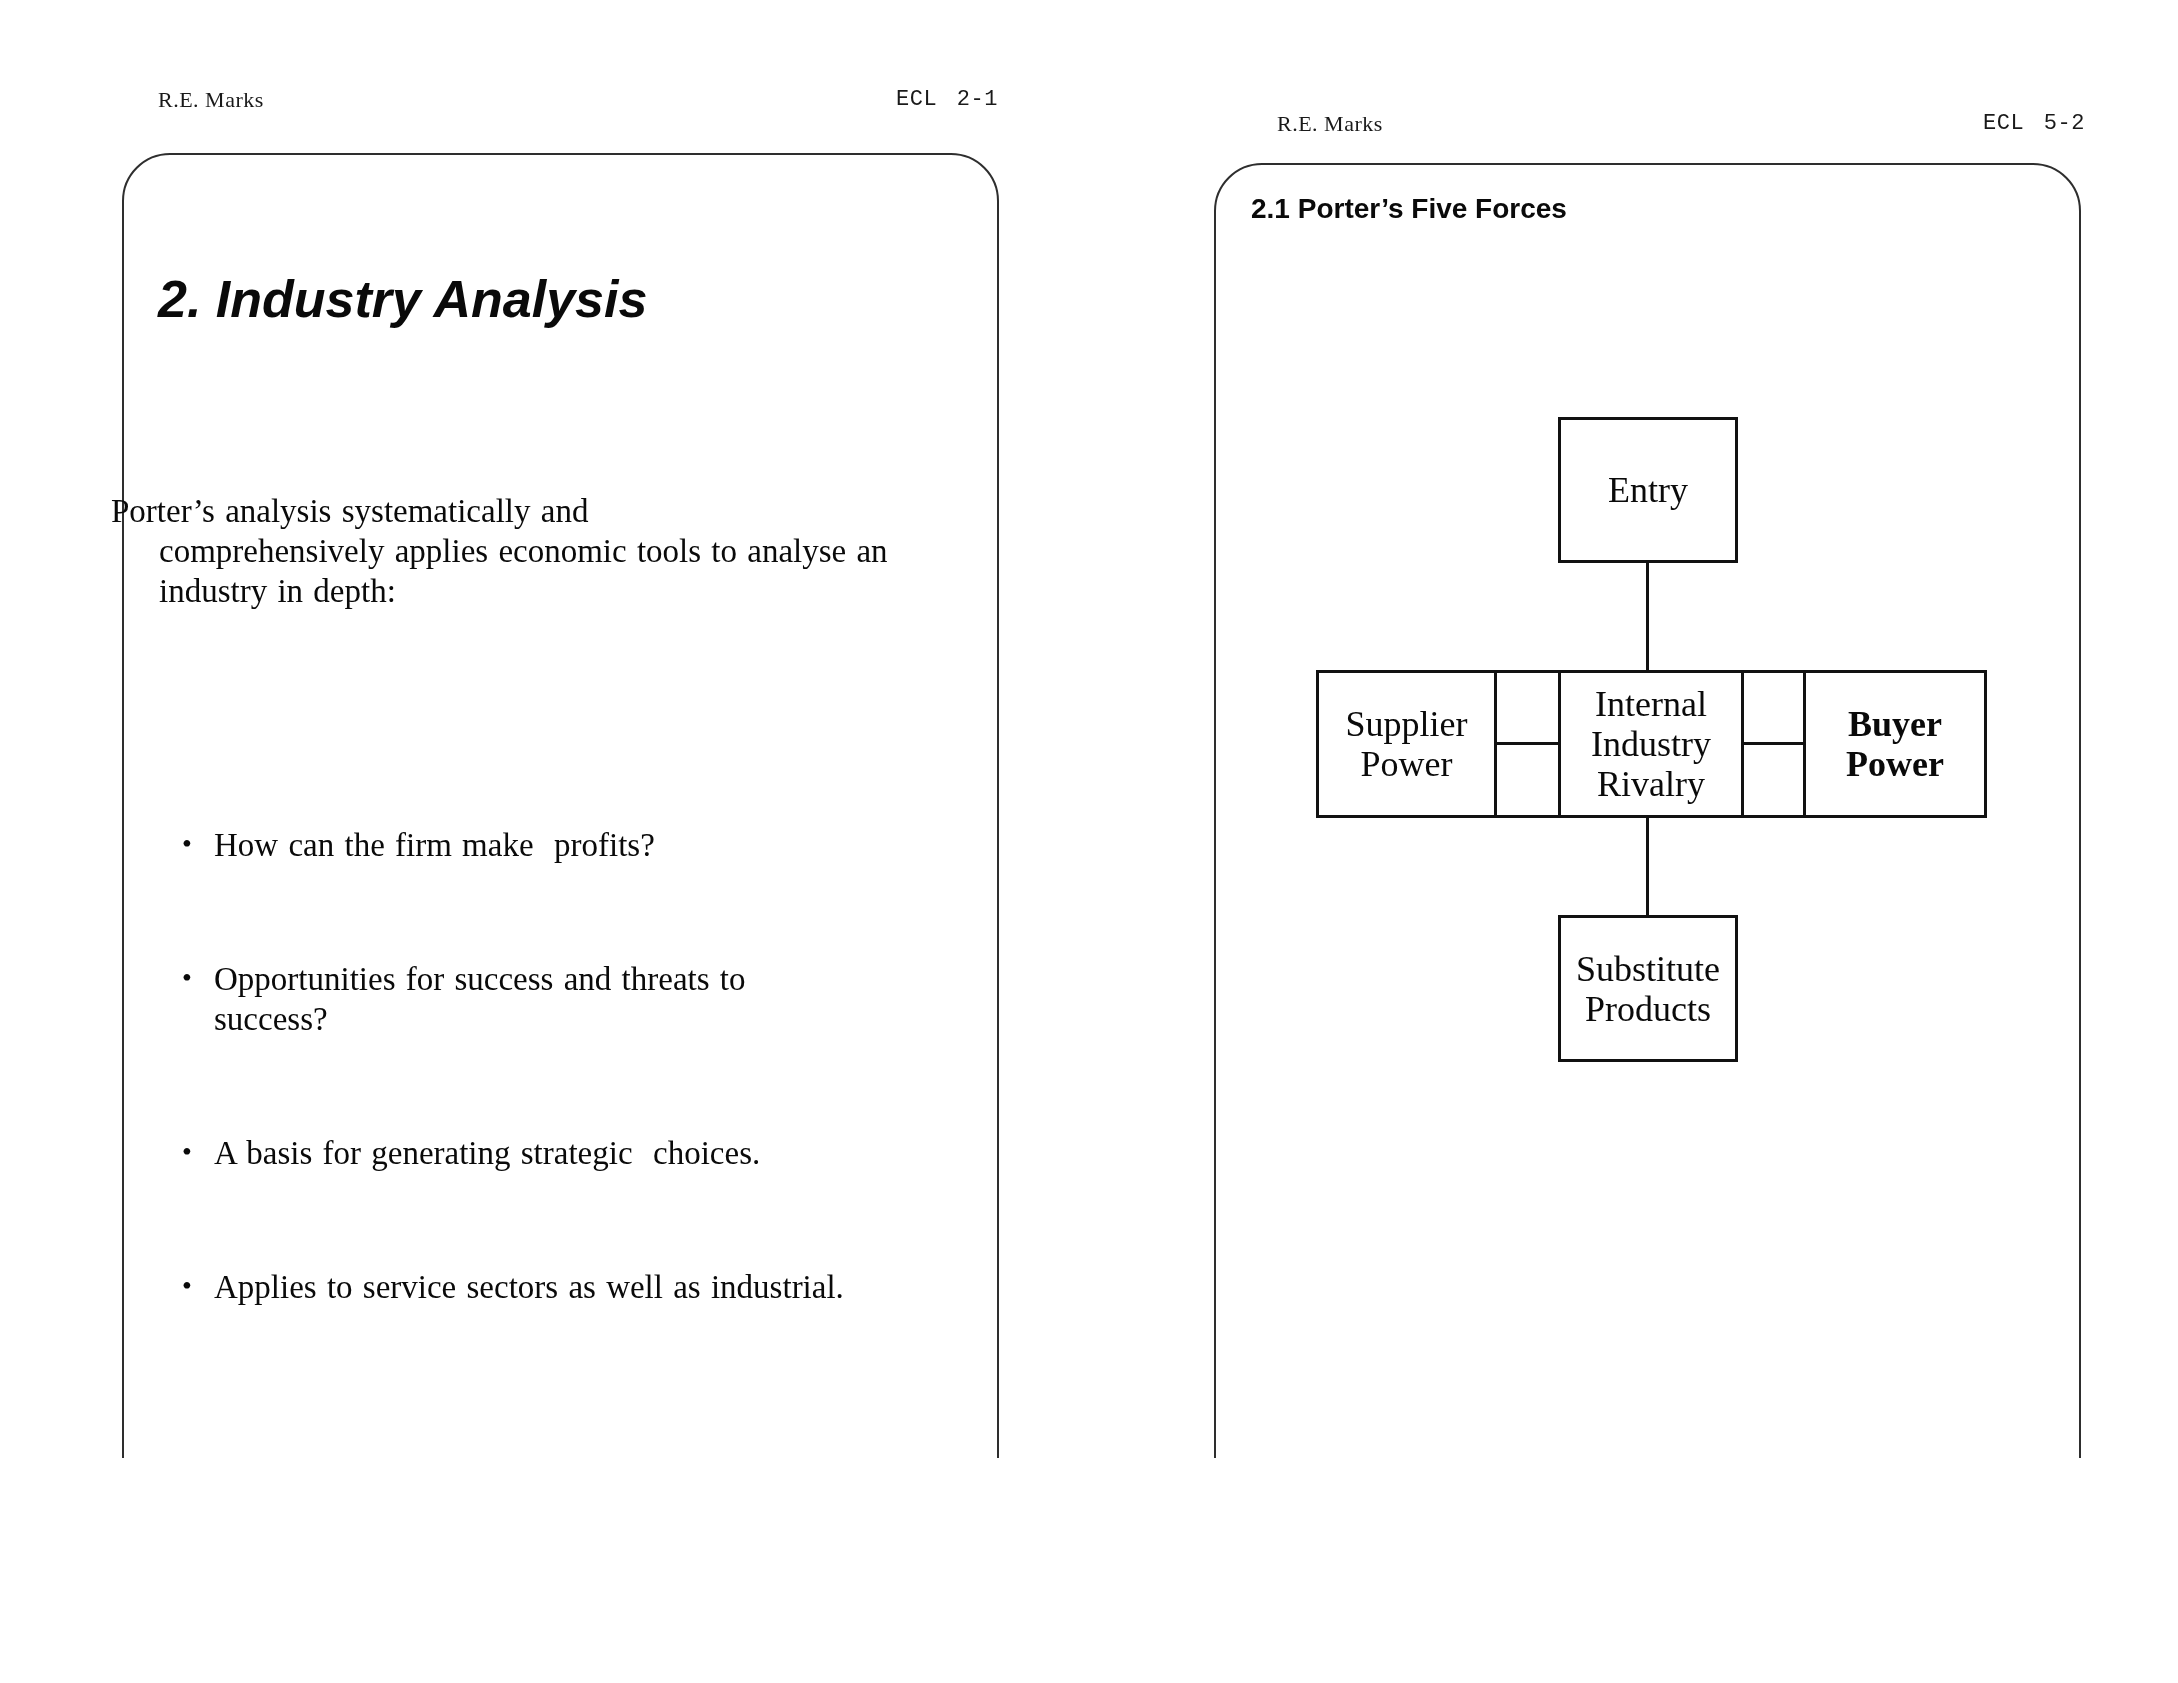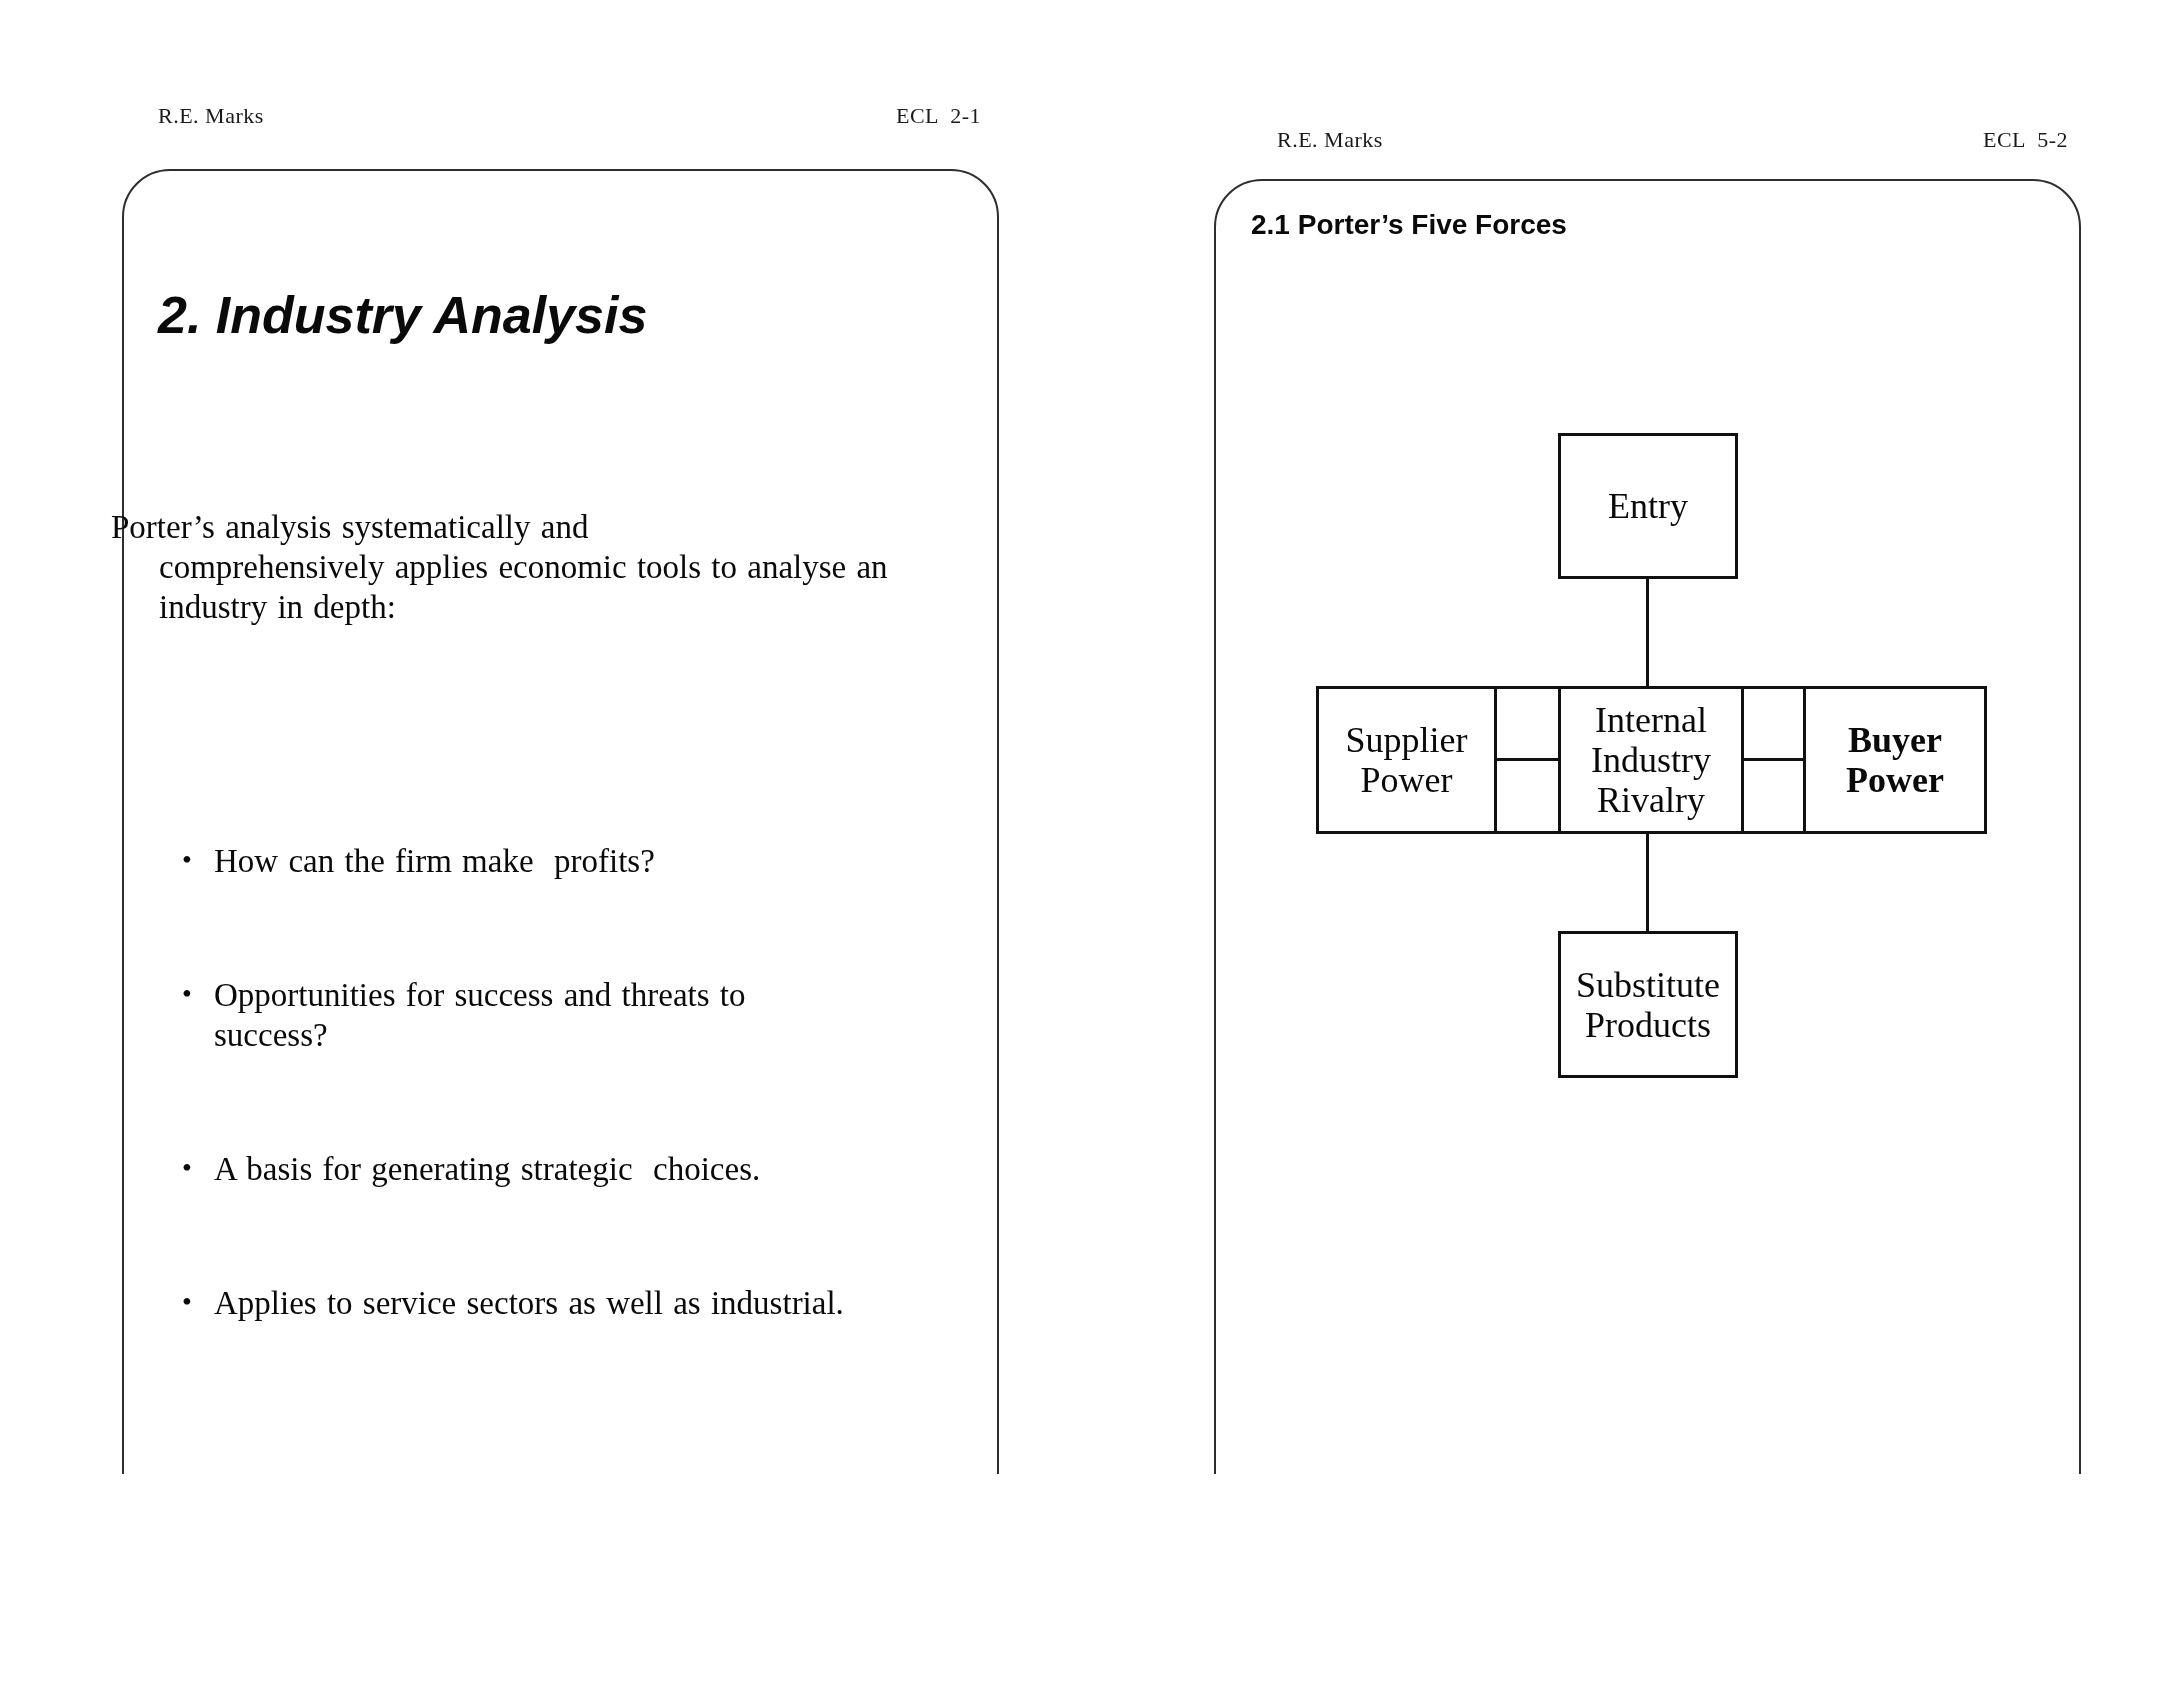--- a/index.html
+++ b/index.html
@@ -8,32 +8,31 @@
     background: #ffffff;
   }
   #canvas {
     position: relative;
     width: 2178px;
     height: 1458px;
     background: #ffffff;
     color: #0a0a0a;
     font-family: "Liberation Serif", "DejaVu Serif", serif;
     overflow: hidden;
-    margin-top: 16px;
   }
 
   
   .running-head {
     position: absolute;
     font-size: 22px;
     letter-spacing: 0.5px;
     color: #1a1a1a;
     white-space: pre;
   }
-  .code-head { word-spacing: 6px; }
+  .code-head { word-spacing: 6px; font-family: Liberation Mono, monospace; }
 
   
   .page-box {
     position: absolute;
     border: 2px solid #2e2e2e;
     border-radius: 48px;
     background: transparent;
   }
   #left-box  { left: 122px;  top: 153px; width: 873px; height: 1393px; }
   #right-box { left: 1214px; top: 163px; width: 863px; height: 1401px; }

